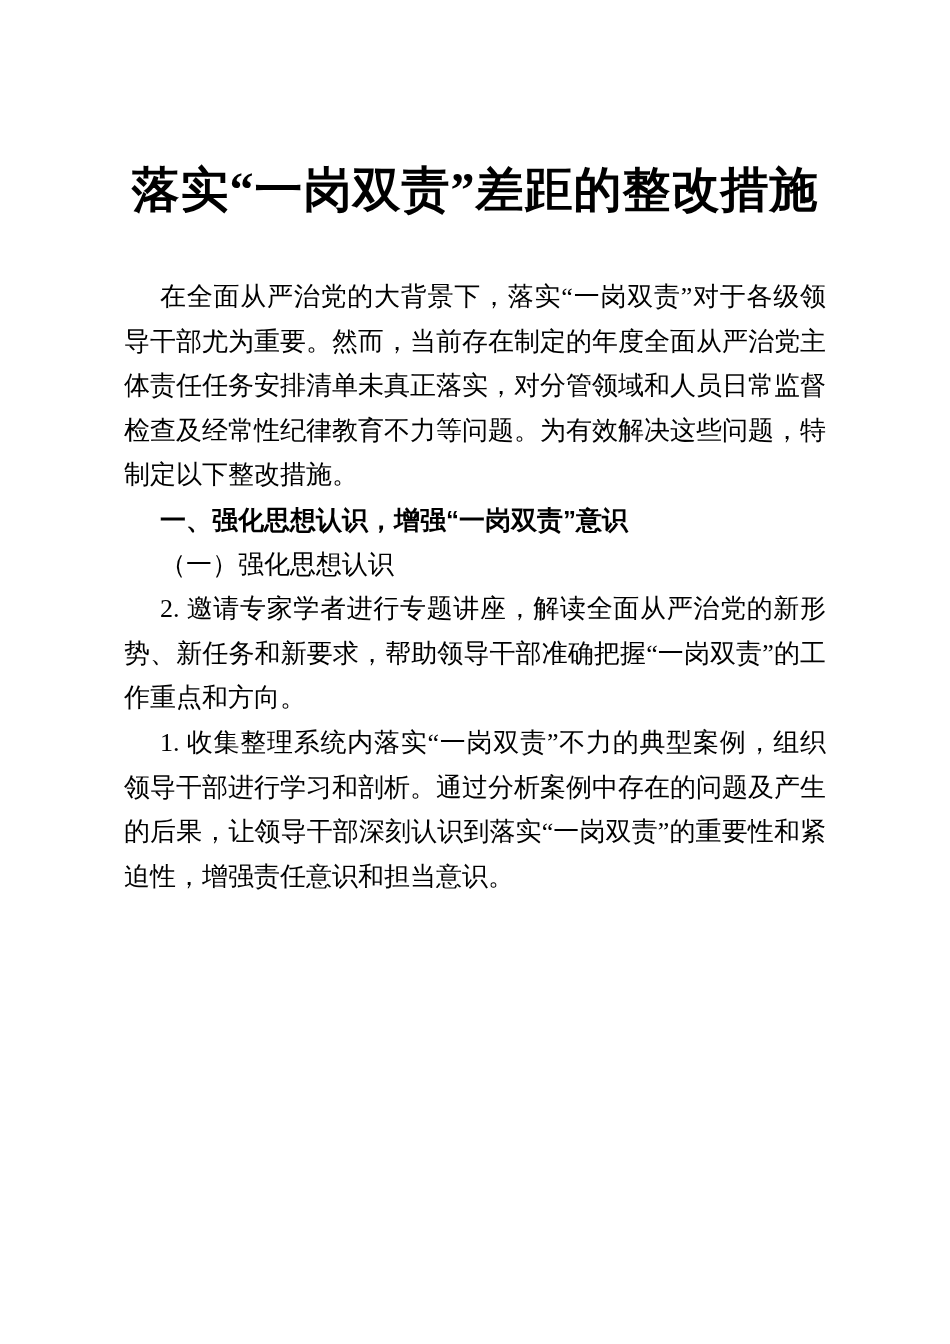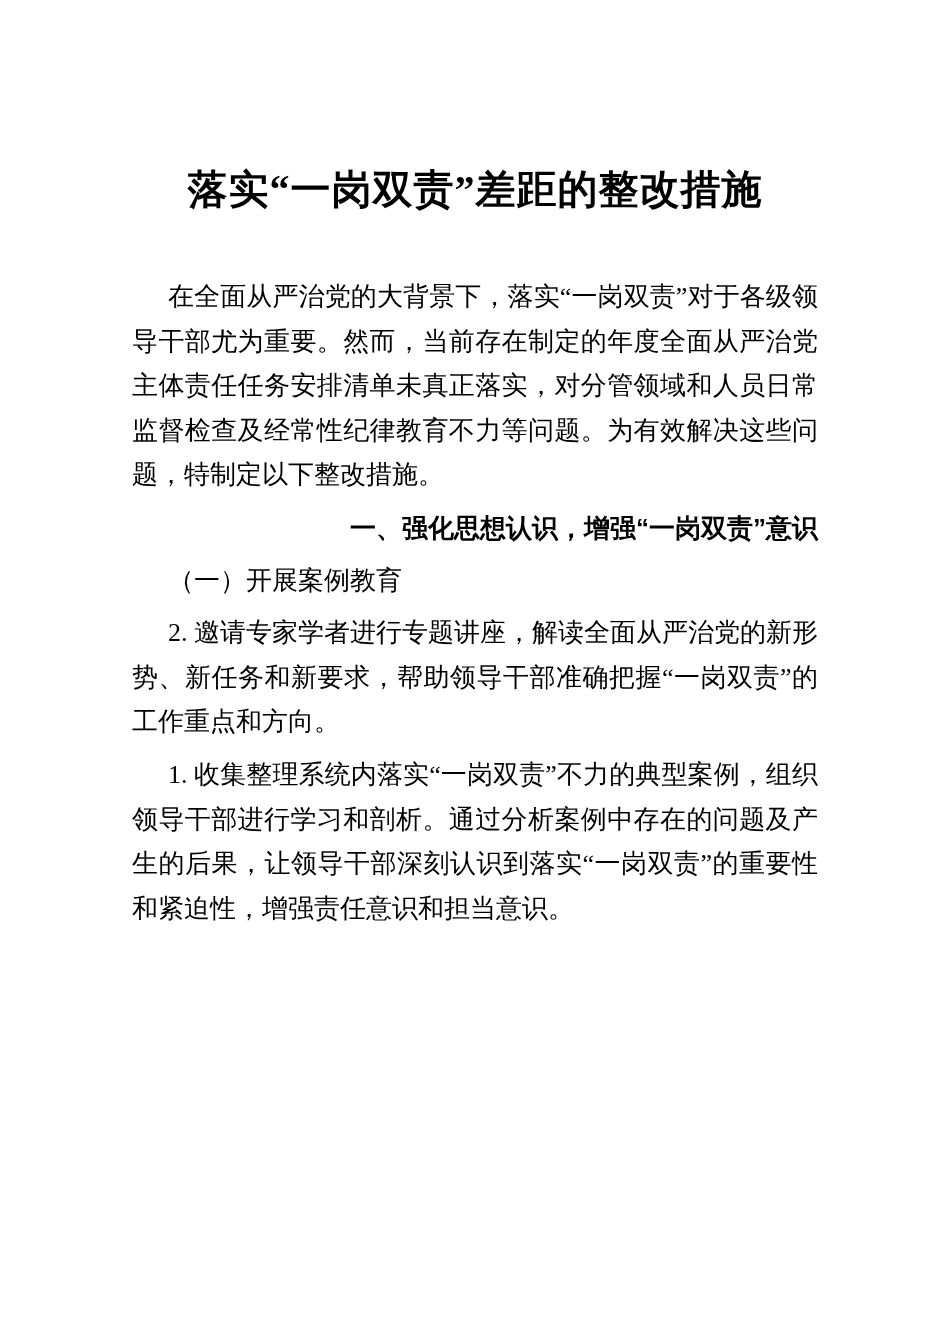--- a/index.html
+++ b/index.html
@@ -15,61 +15,61 @@
     font-family: "Liberation Serif", "DejaVu Serif", serif;
   }
   .doc {
     width: 702px;
     margin: 0;
     padding: 0 124px;
   }
   .title {
     margin: 166px 0 0 0;
     padding: 0;
-    font-size: 40px;
+    font-size: 48px;
     line-height: 48px;
     font-weight: 700;
     text-align: center;
     letter-spacing: 1px;
     font-family: "Liberation Serif", "DejaVu Serif", serif;
   }
   .para {
-    margin: 8px;
+    margin: 0;
     padding: 0;
     font-size: 26px;
     line-height: 44.6px;
     text-indent: 36px;
     text-align: justify;
     text-justify: inter-character;
     word-break: break-all;
     overflow-wrap: break-word;
   }
   .para.first {
     margin-top: 61px;
   }
   .heading-1 {
     font-weight: 700;
-    text-align: right;
+    text-align: left;
     font-family: "Liberation Sans", "DejaVu Sans", sans-serif;
   }
   .heading-2 {
     font-weight: 400;
     text-align: left;
   }
 </style>
 </head>
 <body>
 
 <div class="doc">
   <h1 class="title">落实“一岗双责”差距的整改措施</h1>
 
   <p class="para first">在全面从严治党的大背景下，落实“一岗双责”对于各级领导干部尤为重要。然而，当前存在制定的年度全面从严治党主体责任任务安排清单未真正落实，对分管领域和人员日常监督检查及经常性纪律教育不力等问题。为有效解决这些问题，特制定以下整改措施。</p>
 
   <p class="para heading-1">一、强化思想认识，增强“一岗双责”意识</p>
 
-  <p class="para heading-2">（一）开展案例教育</p>
+  <p class="para heading-2">（一）强化思想认识</p>
 
 
   <p class="para">2. 邀请专家学者进行专题讲座，解读全面从严治党的新形势、新任务和新要求，帮助领导干部准确把握“一岗双责”的工作重点和方向。</p>
 
 
   <p class="para">1. 收集整理系统内落实“一岗双责”不力的典型案例，组织领导干部进行学习和剖析。通过分析案例中存在的问题及产生的后果，让领导干部深刻认识到落实“一岗双责”的重要性和紧迫性，增强责任意识和担当意识。</p>
 </div>
 
 </body></html>

